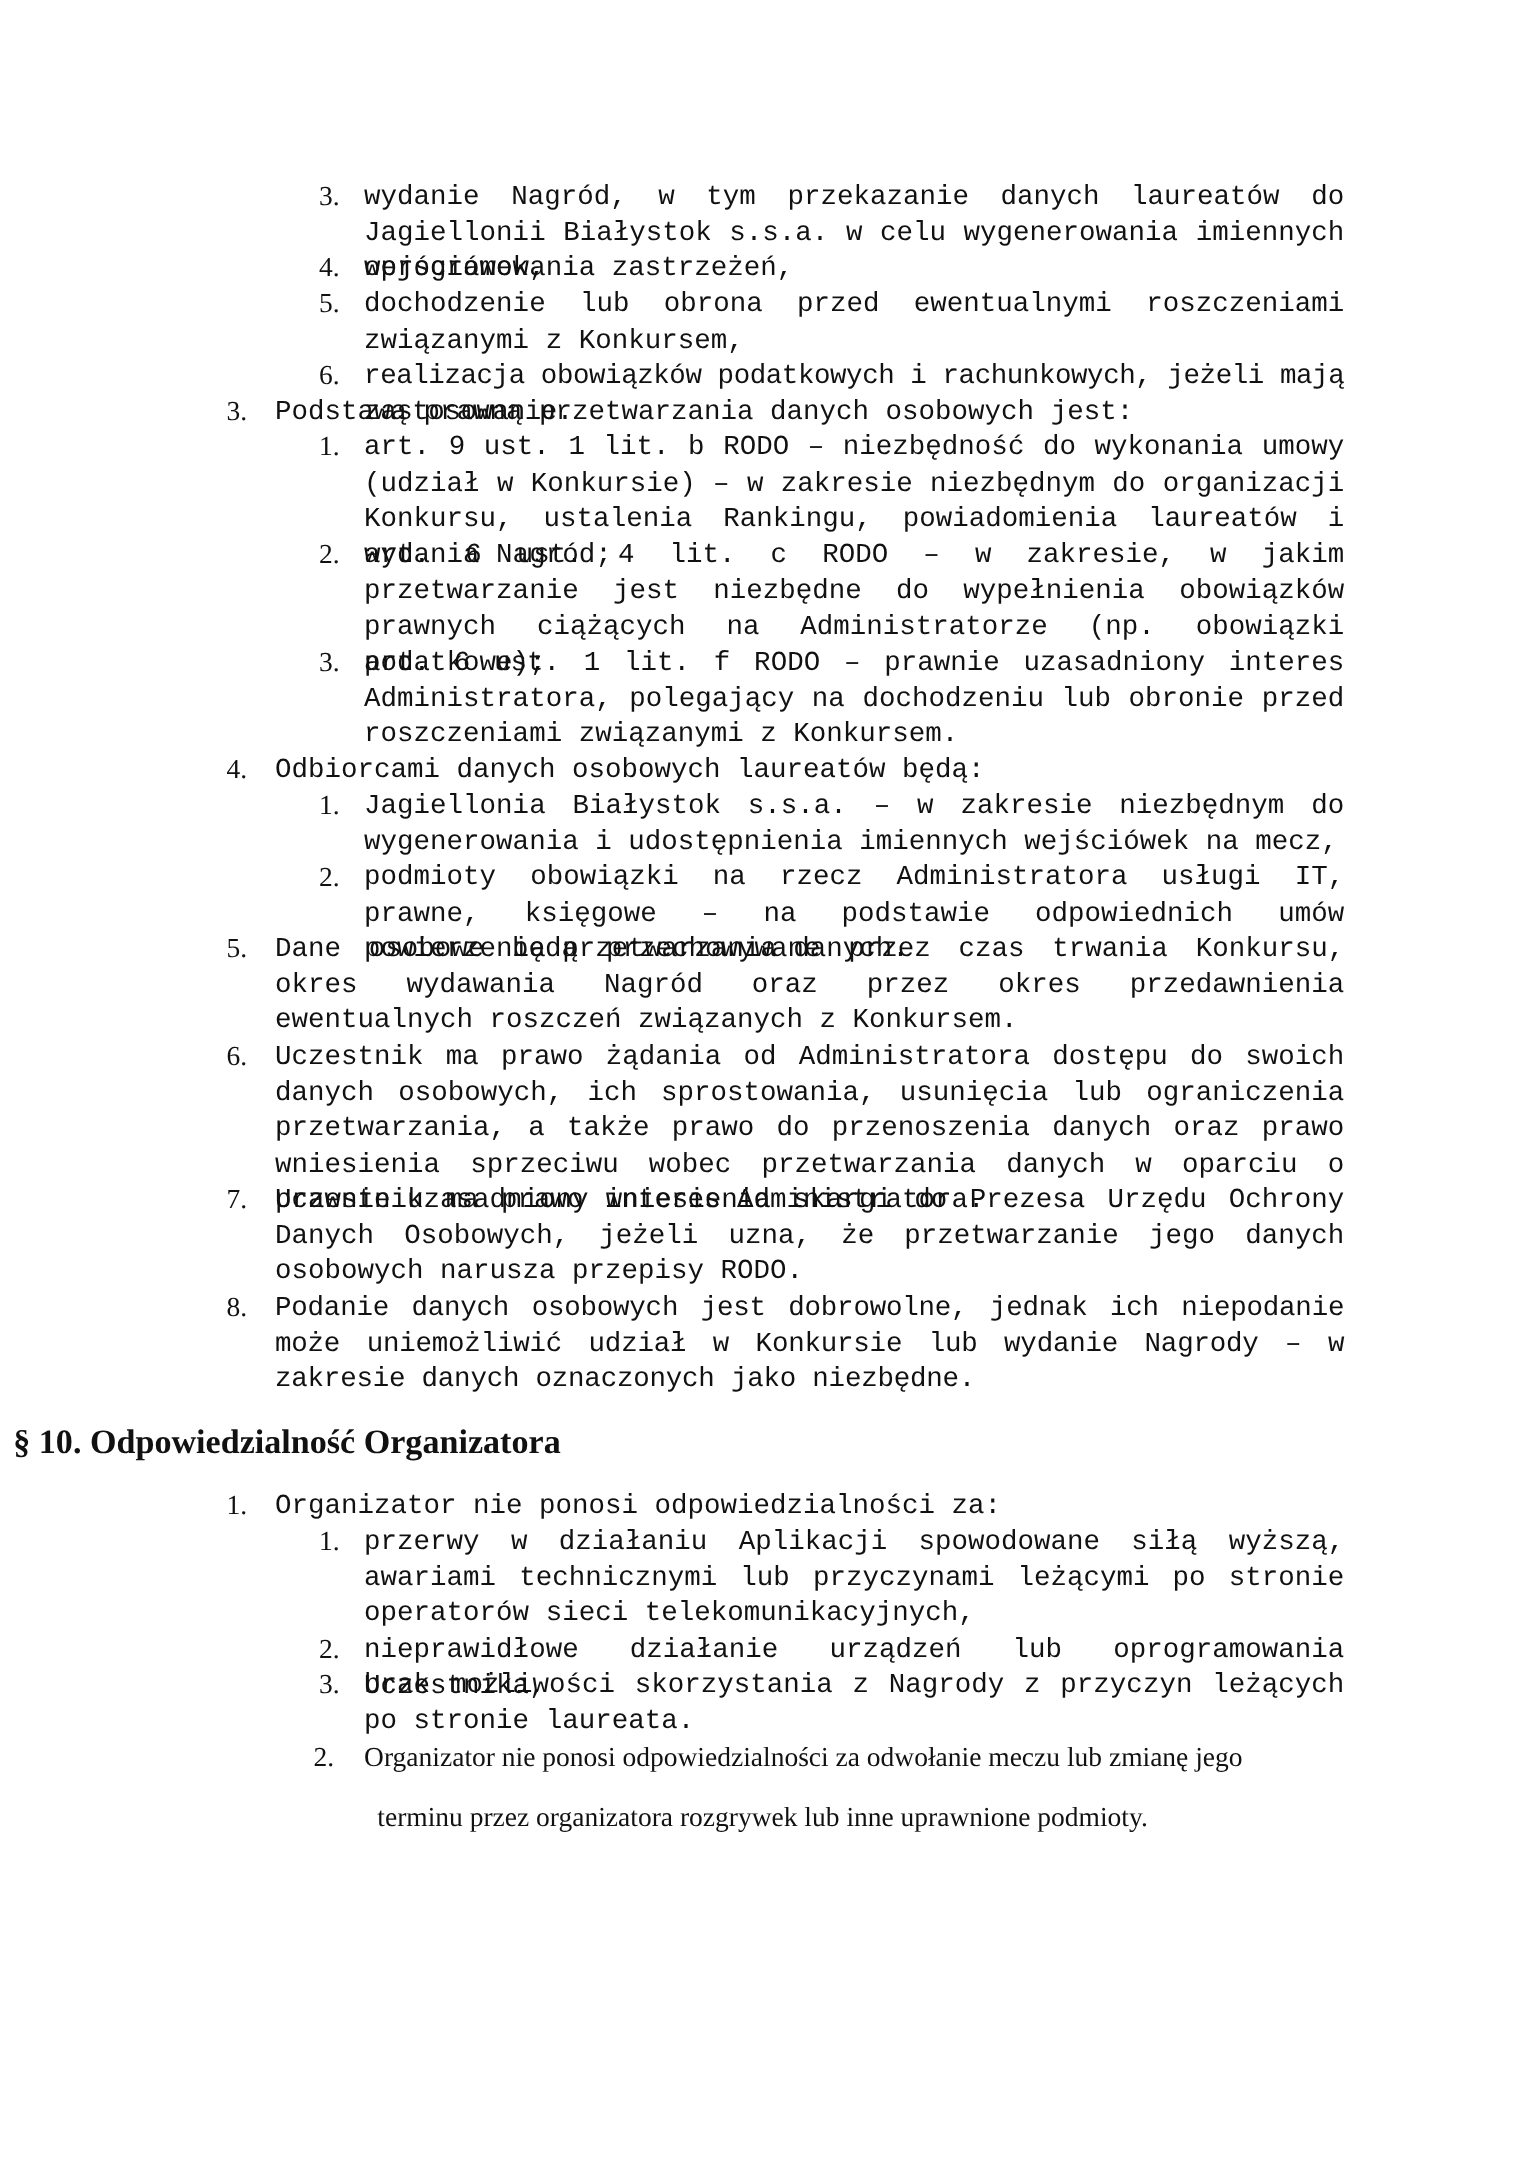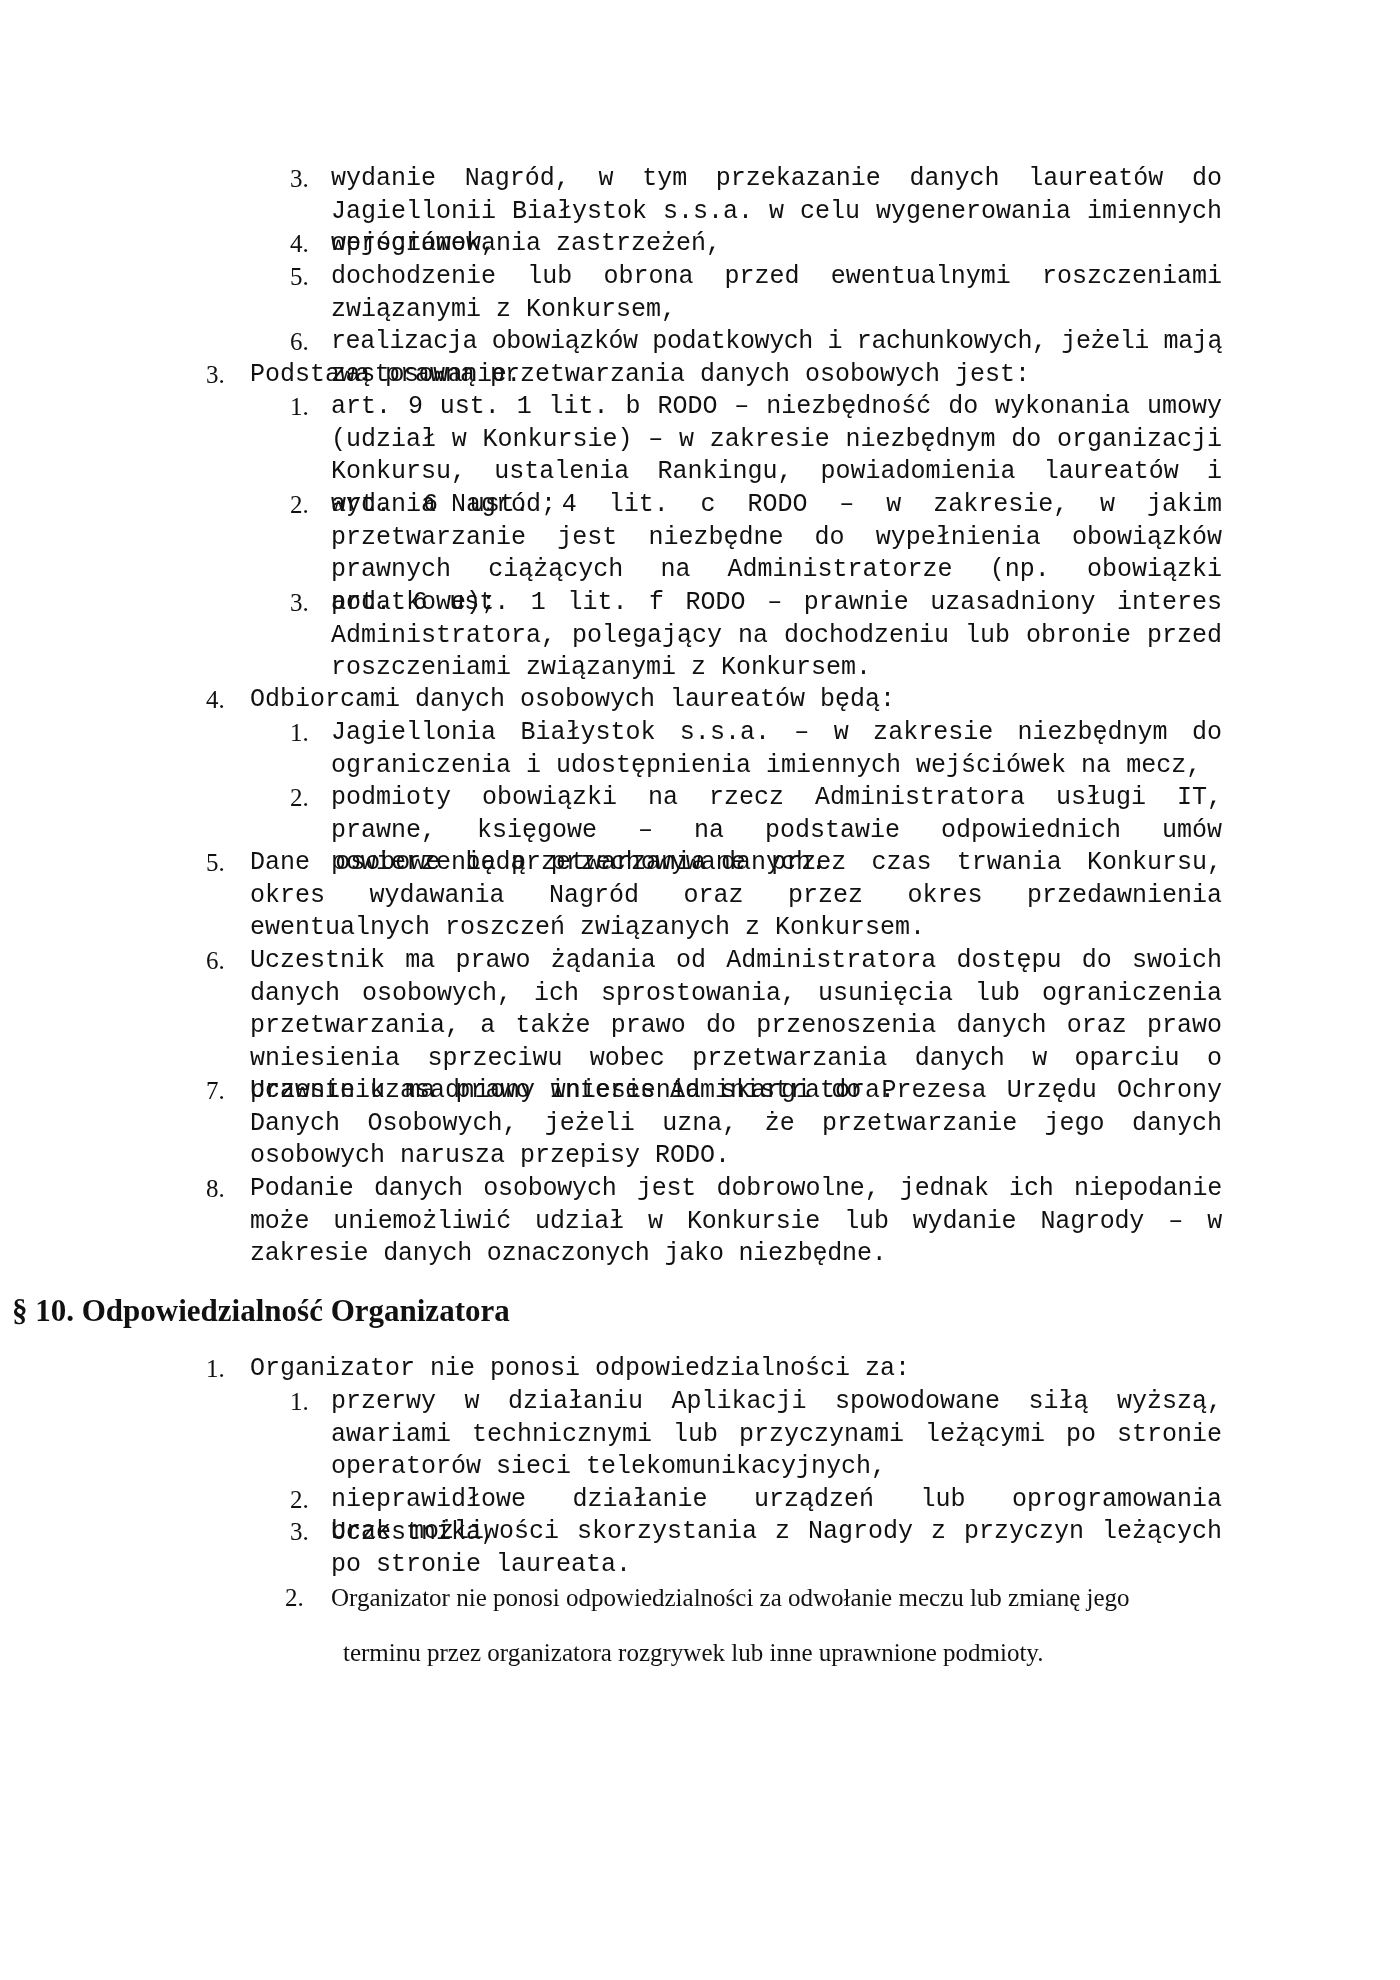--- a/index.html
+++ b/index.html
@@ -55,21 +55,21 @@
     <span class="num">3.</span>
     <div class="txt">art. 6 ust. 1 lit. f RODO – prawnie uzasadniony interes Administratora, polegający na dochodzeniu lub obronie przed roszczeniami związanymi z Konkursem.</div>
   </div>
 
   <div class="item l1 line-block" style="top:684px">
     <span class="num">4.</span>
     <div class="txt">Odbiorcami danych osobowych laureatów będą:</div>
   </div>
   <div class="item l2 line-block" style="top:717px">
     <span class="num">1.</span>
-    <div class="txt">Jagiellonia Białystok s.s.a. – w zakresie niezbędnym do ograniczenia i udostępnienia imiennych wejściówek na mecz,</div>
+    <div class="txt">Jagiellonia Białystok s.s.a. – w zakresie niezbędnym do wygenerowania i udostępnienia imiennych wejściówek na mecz,</div>
   </div>
   <div class="item l2 line-block" style="top:782px">
     <span class="num">2.</span>
     <div class="txt">podmioty obowiązki na rzecz Administratora usługi IT, prawne, księgowe – na podstawie odpowiednich umów powierzenia przetwarzania danych.</div>
   </div>
 
   <div class="item l1 line-block" style="top:847px">
     <span class="num">5.</span>
     <div class="txt">Dane osobowe będą przechowywane przez czas trwania Konkursu, okres wydawania Nagród oraz przez okres przedawnienia ewentualnych roszczeń związanych z Konkursem.</div>
   </div>

